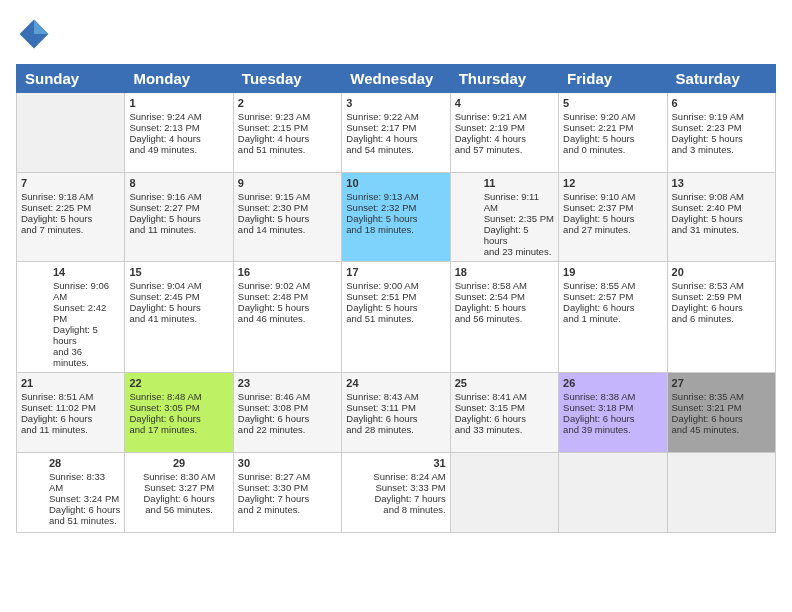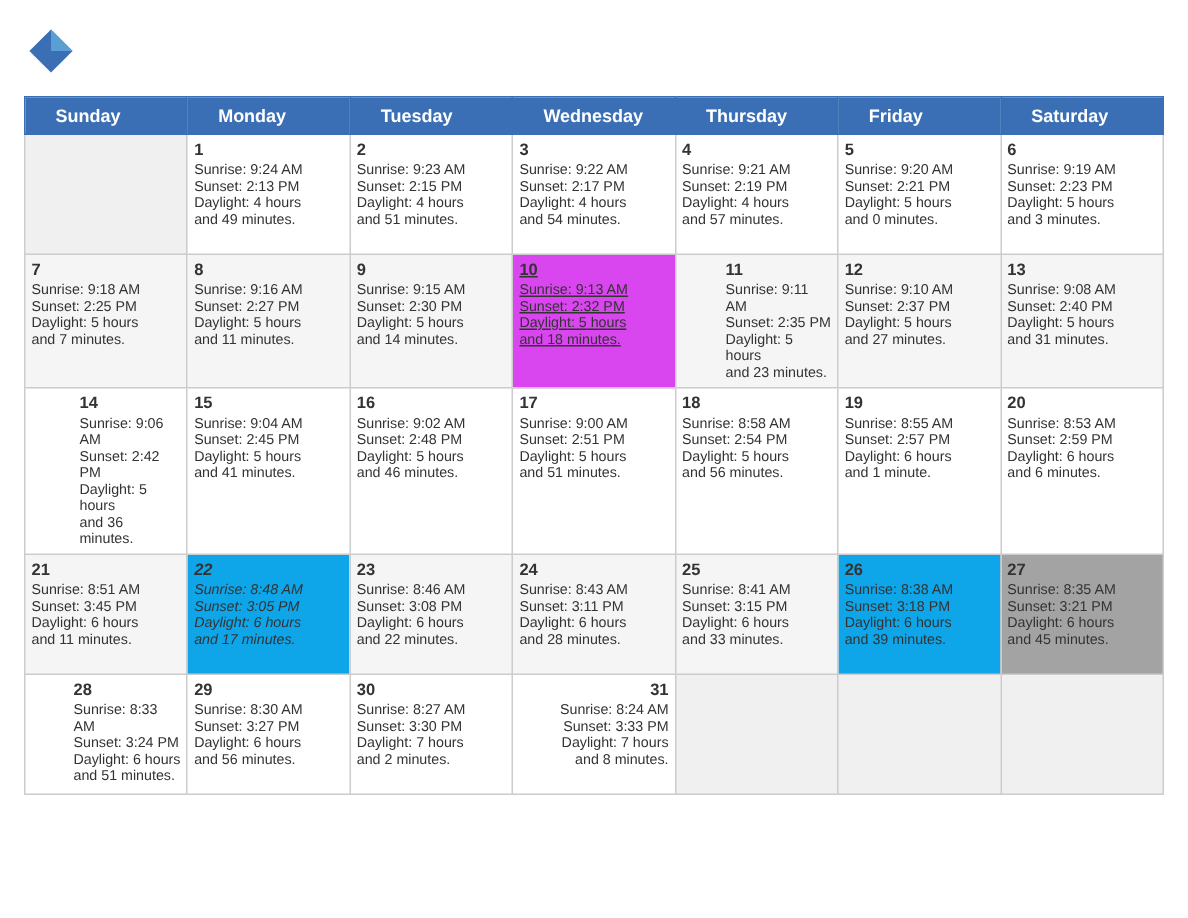--- a/index.html
+++ b/index.html
@@ -44,23 +44,23 @@
       color: #333;
     }
     table {
       width: 100%;
       border-collapse: collapse;
       table-layout: fixed;
     }
     thead tr th {
       background: #3a6fb5;
       color: #fff;
-      font-size: 12px;
+      font-size: 15px;
       font-weight: bold;
-      padding: 5px 20px;
+      padding: 5px 8px;
       text-align: left;
       border: 1px solid #3a6fb5;
     }
     tbody tr td {
       border: 1px solid #ccc;
       vertical-align: top;
       padding: 4px 4px;
       font-size: 9.5px;
       color: #333;
       height: 80px;
@@ -175,21 +175,21 @@
           <div>Daylight: 5 hours</div>
           <div>and 11 minutes.</div>
         </td>
         <td style="background: rgb(245, 245, 245);">
           <span class="day-num">9</span>
           <div>Sunrise: 9:15 AM</div>
           <div>Sunset: 2:30 PM</div>
           <div>Daylight: 5 hours</div>
           <div>and 14 minutes.</div>
         </td>
-        <td style="background: #d946ef; text-decoration: underline;">
+        <td style="background: #7dd3fc;">
           <span class="day-num">10</span>
           <div>Sunrise: 9:13 AM</div>
           <div>Sunset: 2:32 PM</div>
           <div>Daylight: 5 hours</div>
           <div>and 18 minutes.</div>
         </td>
         <td style="background: rgb(245, 245, 245); padding-left: 33px;">
           <span class="day-num">11</span>
           <div>Sunrise: 9:11 AM</div>
           <div>Sunset: 2:35 PM</div>
@@ -259,25 +259,25 @@
           <div>Sunrise: 8:53 AM</div>
           <div>Sunset: 2:59 PM</div>
           <div>Daylight: 6 hours</div>
           <div>and 6 minutes.</div>
         </td>
       </tr>
       <tr>
         <td style="background: rgb(245, 245, 245); margin-left: 45px;">
           <span class="day-num">21</span>
           <div>Sunrise: 8:51 AM</div>
-          <div>Sunset: 3:45 PM</div>
+          <div>Sunset: 11:02 PM</div>
           <div>Daylight: 6 hours</div>
           <div>and 11 minutes.</div>
         </td>
-        <td style="background: #0ea5e9; font-style: italic;">
+        <td style="background: #bef264;">
           <span class="day-num">22</span>
           <div>Sunrise: 8:48 AM</div>
           <div>Sunset: 3:05 PM</div>
           <div>Daylight: 6 hours</div>
           <div>and 17 minutes.</div>
         </td>
         <td style="background: rgb(245, 245, 245);">
           <span class="day-num">23</span>
           <div>Sunrise: 8:46 AM</div>
           <div>Sunset: 3:08 PM</div>
@@ -291,21 +291,21 @@
           <div>Daylight: 6 hours</div>
           <div>and 28 minutes.</div>
         </td>
         <td style="background: rgb(245, 245, 245);">
           <span class="day-num">25</span>
           <div>Sunrise: 8:41 AM</div>
           <div>Sunset: 3:15 PM</div>
           <div>Daylight: 6 hours</div>
           <div>and 33 minutes.</div>
         </td>
-        <td style="background: #0ea5e9;">
+        <td style="background: #c4b5fd;">
           <span class="day-num">26</span>
           <div>Sunrise: 8:38 AM</div>
           <div>Sunset: 3:18 PM</div>
           <div>Daylight: 6 hours</div>
           <div>and 39 minutes.</div>
         </td>
         <td style="background: #a3a3a3;">
           <span class="day-num">27</span>
           <div>Sunrise: 8:35 AM</div>
           <div>Sunset: 3:21 PM</div>
@@ -314,21 +314,21 @@
         </td>
       </tr>
       <tr>
         <td style="background: rgb(255, 255, 255); padding-left: 32px;">
           <span class="day-num">28</span>
           <div>Sunrise: 8:33 AM</div>
           <div>Sunset: 3:24 PM</div>
           <div>Daylight: 6 hours</div>
           <div>and 51 minutes.</div>
         </td>
-        <td style="background: rgb(255, 255, 255);">
+        <td style="background: rgb(255, 255, 255); text-align: center;">
           <span class="day-num">29</span>
           <div>Sunrise: 8:30 AM</div>
           <div>Sunset: 3:27 PM</div>
           <div>Daylight: 6 hours</div>
           <div>and 56 minutes.</div>
         </td>
         <td style="background: rgb(255, 255, 255);">
           <span class="day-num">30</span>
           <div>Sunrise: 8:27 AM</div>
           <div>Sunset: 3:30 PM</div>

